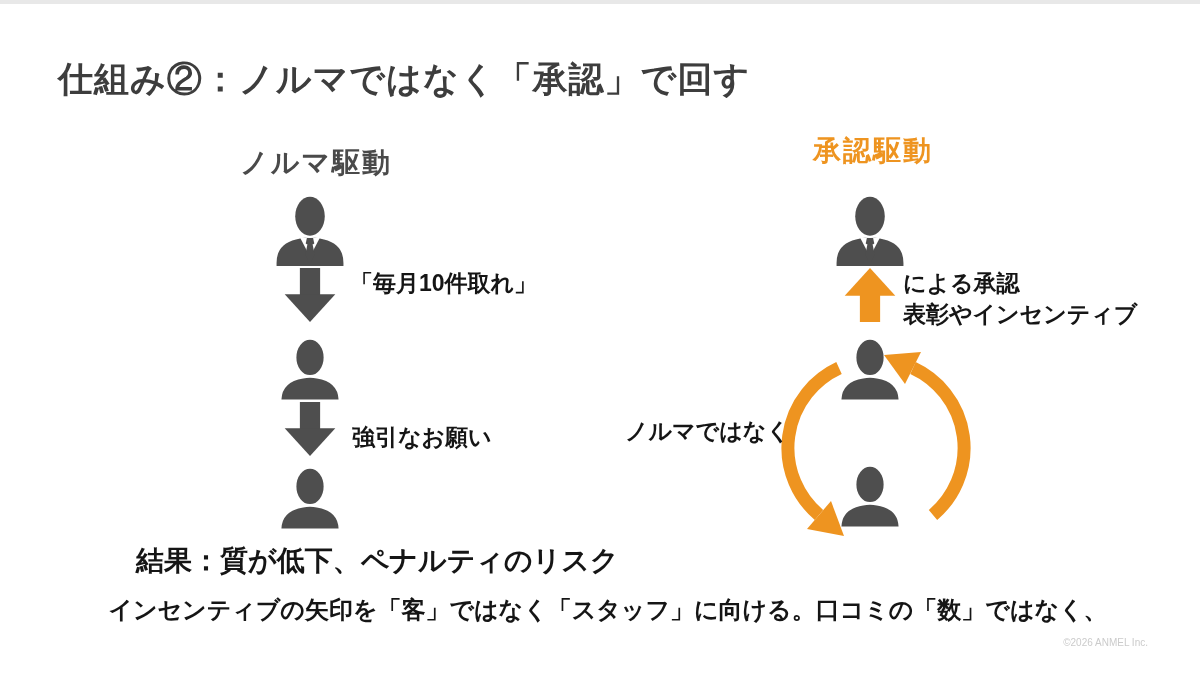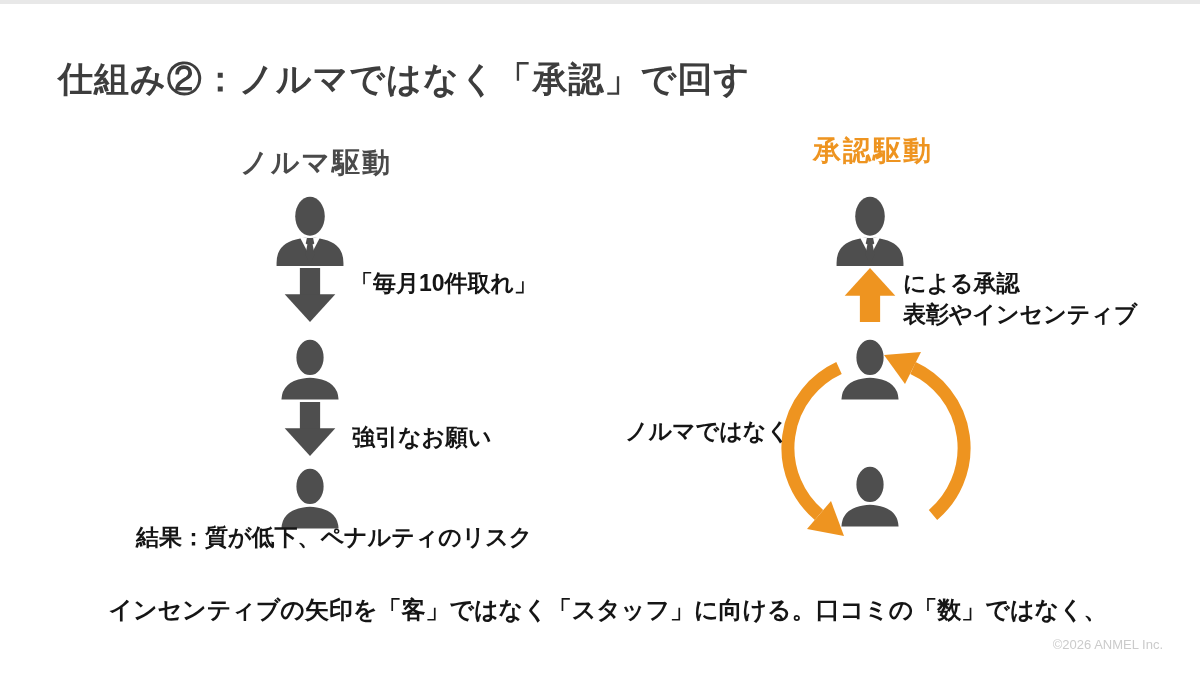--- a/index.html
+++ b/index.html
@@ -28,34 +28,34 @@
   .flow-label{
     font-size:23px;font-weight:700;line-height:31px;
     color:var(--body-text,#151515);white-space:nowrap;
   }
   .label-step1{left:350px;top:264px;}
   .label-step2{left:352px;top:418px;}
   .label-recognition{left:903px;top:264px;}
   .label-cycle-left{left:625px;top:412px;}
   .label-cycle-right{left:962px;top:412px;}
   .result-text{
-    left:136px;top:518px;
-    font-size:23px;font-weight:700;
+    left:136px;top:538px;
+    font-size:28px;font-weight:700;
     color:var(--body-text,#151515);white-space:nowrap;
   }
   .summary{
     left:0;top:589px;width:1200px;
     text-align:center;
     font-size:24px;font-weight:700;line-height:34px;
     color:var(--body-text,#151515);
     padding-left:8px;
   }
   .copyright{
-    right:37px;top:633px;
-    font-size:13px;font-weight:400;
+    right:52px;top:633px;
+    font-size:10px;font-weight:400;
     color:var(--copyright-gray,#CBCBCB);white-space:nowrap;
   }
   svg{display:block;}
   .fill-gray{fill:var(--icon-gray,#4E4E4E);}
   .fill-white{fill:#FFFFFF;}
   .fill-orange{fill:var(--accent-orange,#EE9420);}
   .stroke-orange{stroke:var(--accent-orange,#EE9420);stroke-width:13;fill:none;}
   
   .ic-quota-manager {left:271px;top:192px;}
   .ic-quota-arrow1  {left:284px;top:264px;}

